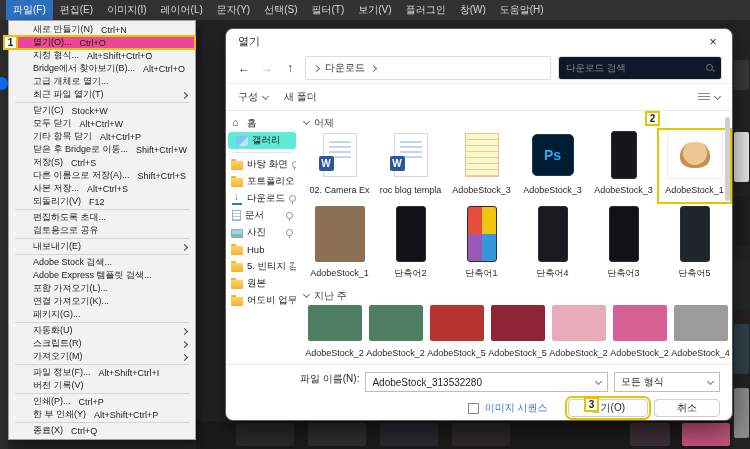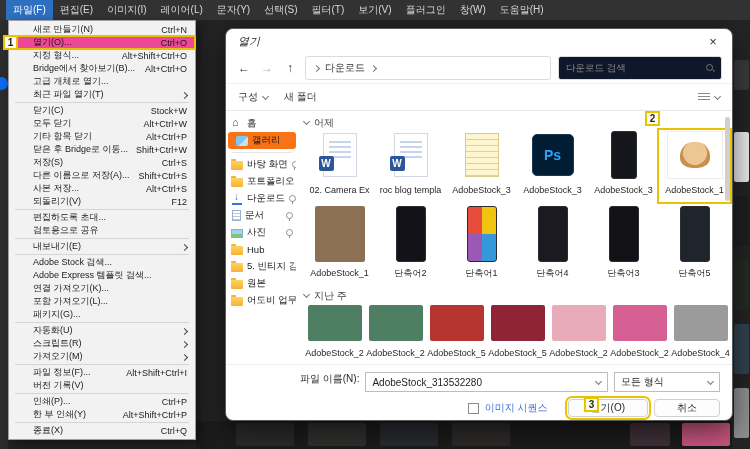--- a/index.html
+++ b/index.html
@@ -16,35 +16,35 @@
   #left-strip{position:absolute;left:0;top:20px;width:8px;bottom:0;background:#2c2c2c;z-index:6;}
   #ps-logo{position:absolute;left:-5px;top:57px;width:13px;height:13px;border-radius:50%;background:#0e6af0;z-index:7;}
   #right-strip{position:absolute;right:0;top:20px;width:18px;bottom:0;background:#242424;z-index:4;}
   .rs-thumb{position:absolute;left:2px;width:15px;height:50px;border-radius:2px;}
   #bottom-strip{position:absolute;left:196px;right:18px;bottom:0;height:28px;background:#1c1c1c;z-index:4;}
   .bt-thumb{position:absolute;bottom:3px;height:23px;border-radius:2px;}
 
   
   #file-menu{position:absolute;left:8px;top:20px;width:188px;background:#f2f2f2;border:1px solid #9e9e9e;
     box-shadow:4px 4px 10px rgba(0,0,0,.45);padding:2px 0;z-index:20;box-sizing:border-box;}
-  .menu-item{position:relative;display:flex;justify-content:space-between;align-items:center;height:13px;
+  .menu-item{position:relative;display:flex;align-items:center;height:13px;
     padding:0 8px 0 24px;font-size:9px;color:#1a1a1a;white-space:nowrap;overflow:hidden;}
   .mi-shortcut{color:#1a1a1a;margin-left:8px;}
   .menu-item.submenu::after{content:"";position:absolute;right:8px;top:5px;width:4px;height:4px;
     border-right:1.3px solid #444;border-top:1.3px solid #444;transform:rotate(45deg);}
   .menu-item.selected{background:#ec4899;}
   .menu-item.annotated{outline:2px solid #e9c300;outline-offset:-1px;}
   .menu-item.sep{height:1px;background:#d5d5d5;margin:1px 6px;padding:0;}
 
   
   #dialog{position:absolute;left:225px;top:28px;width:508px;height:393px;background:#fff;
     border:1px solid #5a5a5a;border-radius:8px;box-shadow:0 10px 28px rgba(0,0,0,.55);z-index:10;
     box-sizing:border-box;color:#1f1f1f;overflow:hidden;}
   .dlg-title{height:24px;display:flex;align-items:center;padding-left:12px;}
-  .dlg-title-text{font-size:11px;font-style:italic;}
+  .dlg-title-text{font-size:11px;}
   .dlg-close{margin-left:auto;width:38px;height:24px;display:flex;align-items:center;justify-content:center;
     font-size:13px;color:#333;}
   .dlg-close::after{content:"×";}
 
   .dlg-nav{height:30px;display:flex;align-items:center;gap:7px;padding:0 10px;}
   .nav-btn{font-size:12px;color:#333;width:16px;text-align:center;}
   .nav-btn.fwd{color:#b0b0b0;}
   .nav-btn.back::after{content:"←";}
   .nav-btn.fwd::after{content:"→";}
   .nav-btn.up::after{content:"↑";}
@@ -63,21 +63,21 @@
   .dlg-toolbar{height:26px;display:flex;align-items:center;gap:16px;padding:0 12px;
     border-top:1px solid #f0f0f0;border-bottom:1px solid #e7e7e7;font-size:10px;color:#333;}
   .tb-item{display:flex;align-items:center;gap:5px;white-space:nowrap;}
   .tb-spacer{flex:1;}
   .tb-icon.list{width:12px;height:9px;background:repeating-linear-gradient(#8a8a8a 0 1px,transparent 1px 3px);}
 
   .dlg-body{display:flex;height:257px;}
   .dlg-sidebar{width:72px;padding:4px 2px;box-sizing:border-box;overflow:hidden;flex:none;}
   .sb-item{display:flex;align-items:center;gap:4px;height:17px;padding:0 3px;border-radius:3px;
     font-size:9.5px;color:#222;white-space:nowrap;overflow:hidden;}
-  .sb-item.selected{background:#f97316;padding-left:8px;}
+  .sb-item.selected{background:#5eead4;padding-left:8px;}
   .sb-item.divider{height:1px;background:#e5e5e5;margin:3px 4px;padding:0;}
   .si{width:12px;height:12px;flex:none;position:relative;}
   .si.folder-icon{height:9px;margin-top:2px;background:linear-gradient(#ffd35c,#f3b23a);border-radius:1px;}
   .si.folder-icon::before{content:"";position:absolute;top:-2px;left:0;width:5px;height:2px;background:#f3b23a;border-radius:1px 1px 0 0;}
   .si.home-icon::after{content:"⌂";position:absolute;left:1px;top:-2px;font-size:11px;color:#555;}
   .si.gallery-icon{height:10px;margin-top:1px;border-radius:2px;background:linear-gradient(135deg,#7ec6f7 55%,#bfe3f9 55%);}
   .si.download-icon::after{content:"↓";position:absolute;left:3px;top:-2px;font-size:10px;font-weight:bold;color:#2b7bd4;}
   .si.download-icon::before{content:"";position:absolute;left:1px;bottom:0;width:10px;height:1.5px;background:#2b7bd4;}
   .si.document-icon{width:9px;height:11px;margin-left:1px;background:repeating-linear-gradient(#fff 0 2px,#b9c8e0 2px 3px);border:1px solid #9ab0d0;box-sizing:border-box;}
   .si.pictures-icon{height:9px;margin-top:2px;border:1px solid #8ab0c8;box-sizing:border-box;background:linear-gradient(#9fd3f2 55%,#7fc383 55%);}
@@ -297,25 +297,25 @@
       </div>
       <div class="menu-item">
         <span class="mi-label">Adobe Stock 검색...</span>
         <span class="mi-shortcut"></span>
       </div>
       <div class="menu-item">
         <span class="mi-label">Adobe Express 템플릿 검색...</span>
         <span class="mi-shortcut"></span>
       </div>
       <div class="menu-item">
+        <span class="mi-label">포함 가져오기(L)...</span>
+        <span class="mi-shortcut"></span>
+      </div>
+      <div class="menu-item">
         <span class="mi-label">연결 가져오기(K)...</span>
-        <span class="mi-shortcut"></span>
-      </div>
-      <div class="menu-item">
-        <span class="mi-label">포함 가져오기(L)...</span>
         <span class="mi-shortcut"></span>
       </div>
       <div class="menu-item">
         <span class="mi-label">패키지(G)...</span>
         <span class="mi-shortcut"></span>
       </div>
       <div class="menu-item sep">
         
         
       </div>

